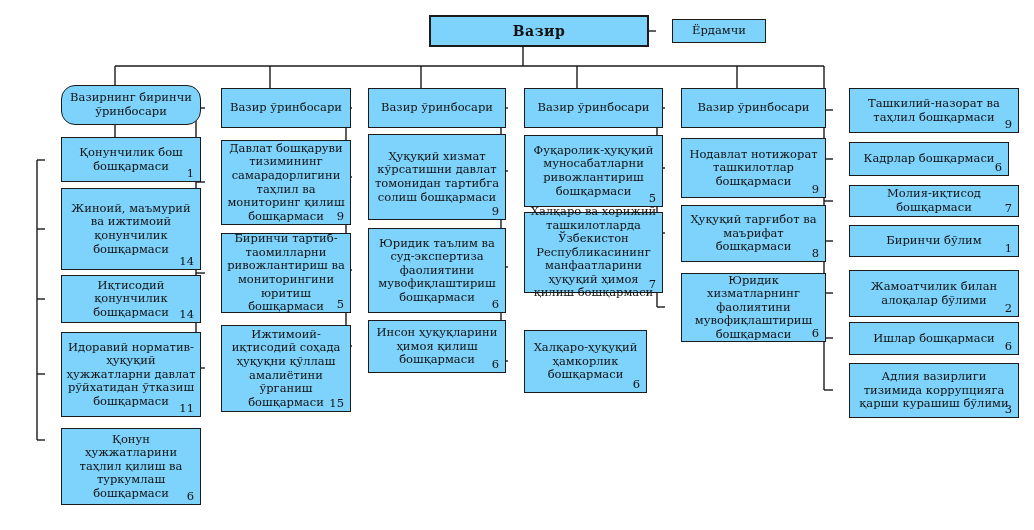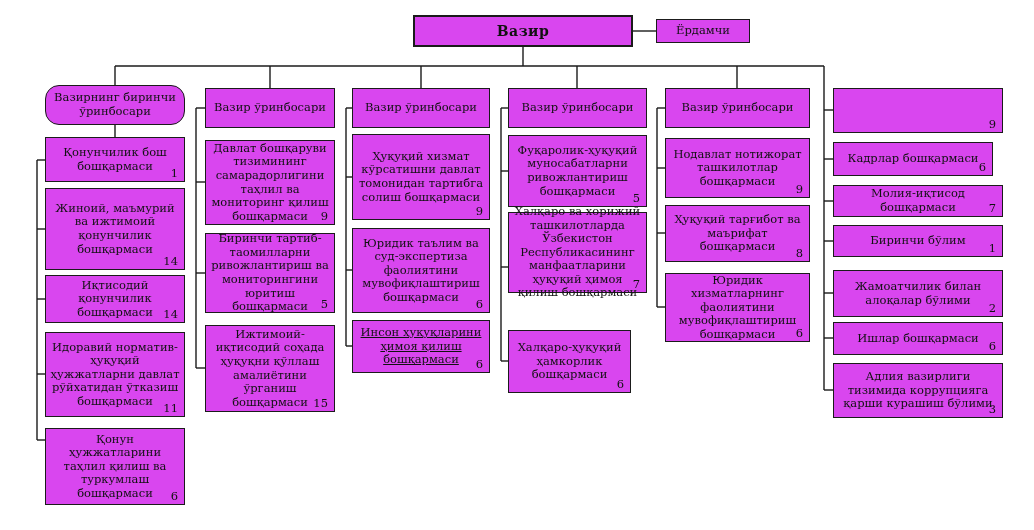--- a/index.html
+++ b/index.html
@@ -4,25 +4,26 @@
 <style>
   html,body{margin:0;padding:0;background:#ffffff;}
   .canvas{
     position:relative;width:1034px;height:530px;background:#ffffff;
     font-family:"DejaVu Serif","Liberation Serif",serif;color:#111;
     overflow:hidden;
   }
   .wires{position:absolute;left:0;top:0;width:1034px;height:530px;}
   .wires line{stroke:#1b1b1b;stroke-width:1.4;}
   .box{
-    position:absolute;box-sizing:border-box;background:#d946ef;
+    position:absolute;box-sizing:border-box;background:#7dd3fc;
     border:1.4px solid #1b1b1b;
     display:flex;align-items:center;justify-content:center;
     text-align:center;font-size:11.5px;line-height:1.18;
     padding:10px 4px;
+    margin-left:16px;
   }
   .box .count{
     position:absolute;right:6px;bottom:0px;font-size:11.5px;line-height:1.2;
   }
   .minister{border-width:2.4px;font-weight:bold;font-size:14px;letter-spacing:.5px;}
 </style>
 </head>
 <body>
 
 <div class="canvas">
@@ -133,21 +134,21 @@
     <span>Вазир ўринбосари</span>
   </div>
   <div class="box" style="left:352px;top:134px;width:138px;height:86px;">
     <span>Ҳуқуқий хизмат кўрсатишни давлат томонидан тартибга солиш бошқармаси</span>
     <span class="count">9</span>
   </div>
   <div class="box" style="left:352px;top:228px;width:138px;height:85px;">
     <span>Юридик таълим ва суд-экспертиза фаолиятини мувофиқлаштириш бошқармаси</span>
     <span class="count">6</span>
   </div>
-  <div class="box" style="left:352px;top:320px;width:138px;height:53px;text-decoration:underline;">
+  <div class="box" style="left:352px;top:320px;width:138px;height:53px;">
     <span>Инсон ҳуқуқларини ҳимоя қилиш бошқармаси</span>
     <span class="count">6</span>
   </div>
 
   <div class="box" style="left:508px;top:88px;width:139px;height:40px;">
     <span>Вазир ўринбосари</span>
   </div>
   <div class="box" style="left:508px;top:135px;width:139px;height:72px;">
     <span>Фуқаролик-ҳуқуқий муносабатларни ривожлантириш бошқармаси</span>
     <span class="count">5</span>
@@ -171,20 +172,21 @@
   <div class="box" style="left:665px;top:205px;width:145px;height:57px;">
     <span>Ҳуқуқий тарғибот ва маърифат бошқармаси</span>
     <span class="count">8</span>
   </div>
   <div class="box" style="left:665px;top:273px;width:145px;height:69px;">
     <span>Юридик хизматларнинг фаолиятини мувофиқлаштириш бошқармаси</span>
     <span class="count">6</span>
   </div>
 
   <div class="box" style="left:833px;top:88px;width:170px;height:45px;">
+    <span>Ташкилий-назорат ва таҳлил бошқармаси</span>
     <span class="count">9</span>
   </div>
   <div class="box" style="left:833px;top:142px;width:160px;height:34px;">
     <span>Кадрлар бошқармаси</span>
     <span class="count">6</span>
   </div>
   <div class="box" style="left:833px;top:185px;width:170px;height:32px;">
     <span>Молия-иқтисод бошқармаси</span>
     <span class="count">7</span>
   </div>

